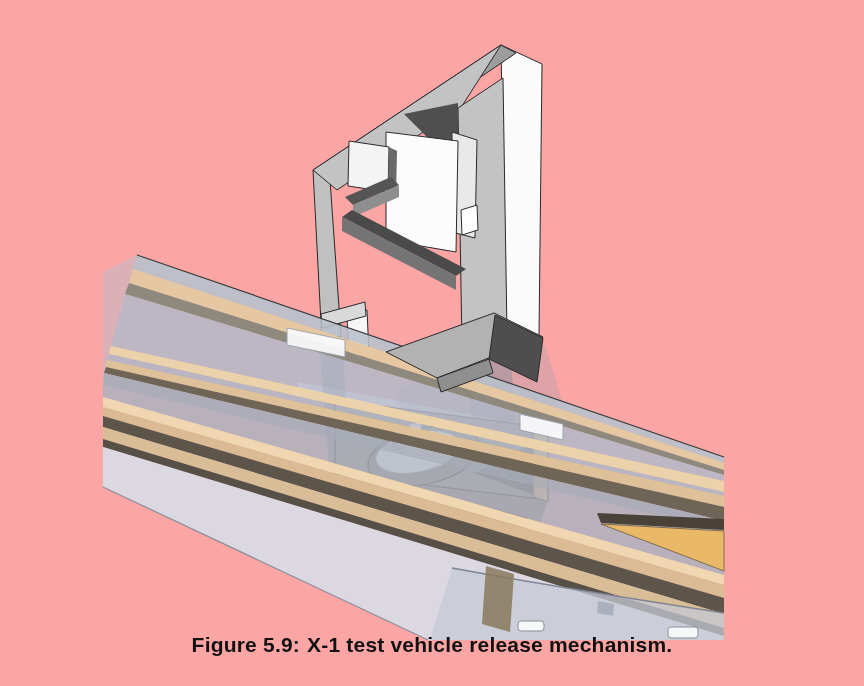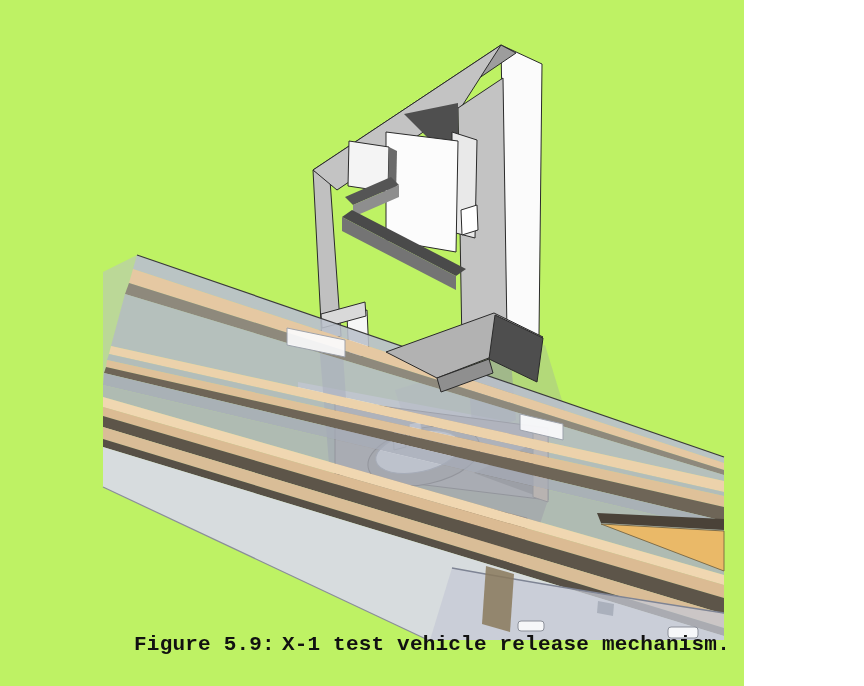--- a/index.html
+++ b/index.html
@@ -1,17 +1,17 @@
 <!DOCTYPE html>
 <html><head>
 <meta charset="utf-8">
 <style>
   html,body{margin:0;padding:0;background:#ffffff;}
-  .page{position:relative;width:744px;height:686px;background:#bef264;overflow:hidden;
-        font-family:Liberation Mono, monospace;}
+  .page{position:relative;width:864px;height:686px;background:#fca5a5;overflow:hidden;
+        font-family:Liberation Sans, sans-serif;}
   .render{position:absolute;left:0;top:0;}
   .caption{position:absolute;left:0;top:633px;width:864px;text-align:center;
            font-weight:bold;font-size:21px;color:#111;letter-spacing:.2px;}
   .caption .lbl{margin-right:7px;}
   svg{display:block;}
   polygon,path,ellipse,rect{shape-rendering:geometricPrecision;}
 </style>
 </head>
 <body>
 

